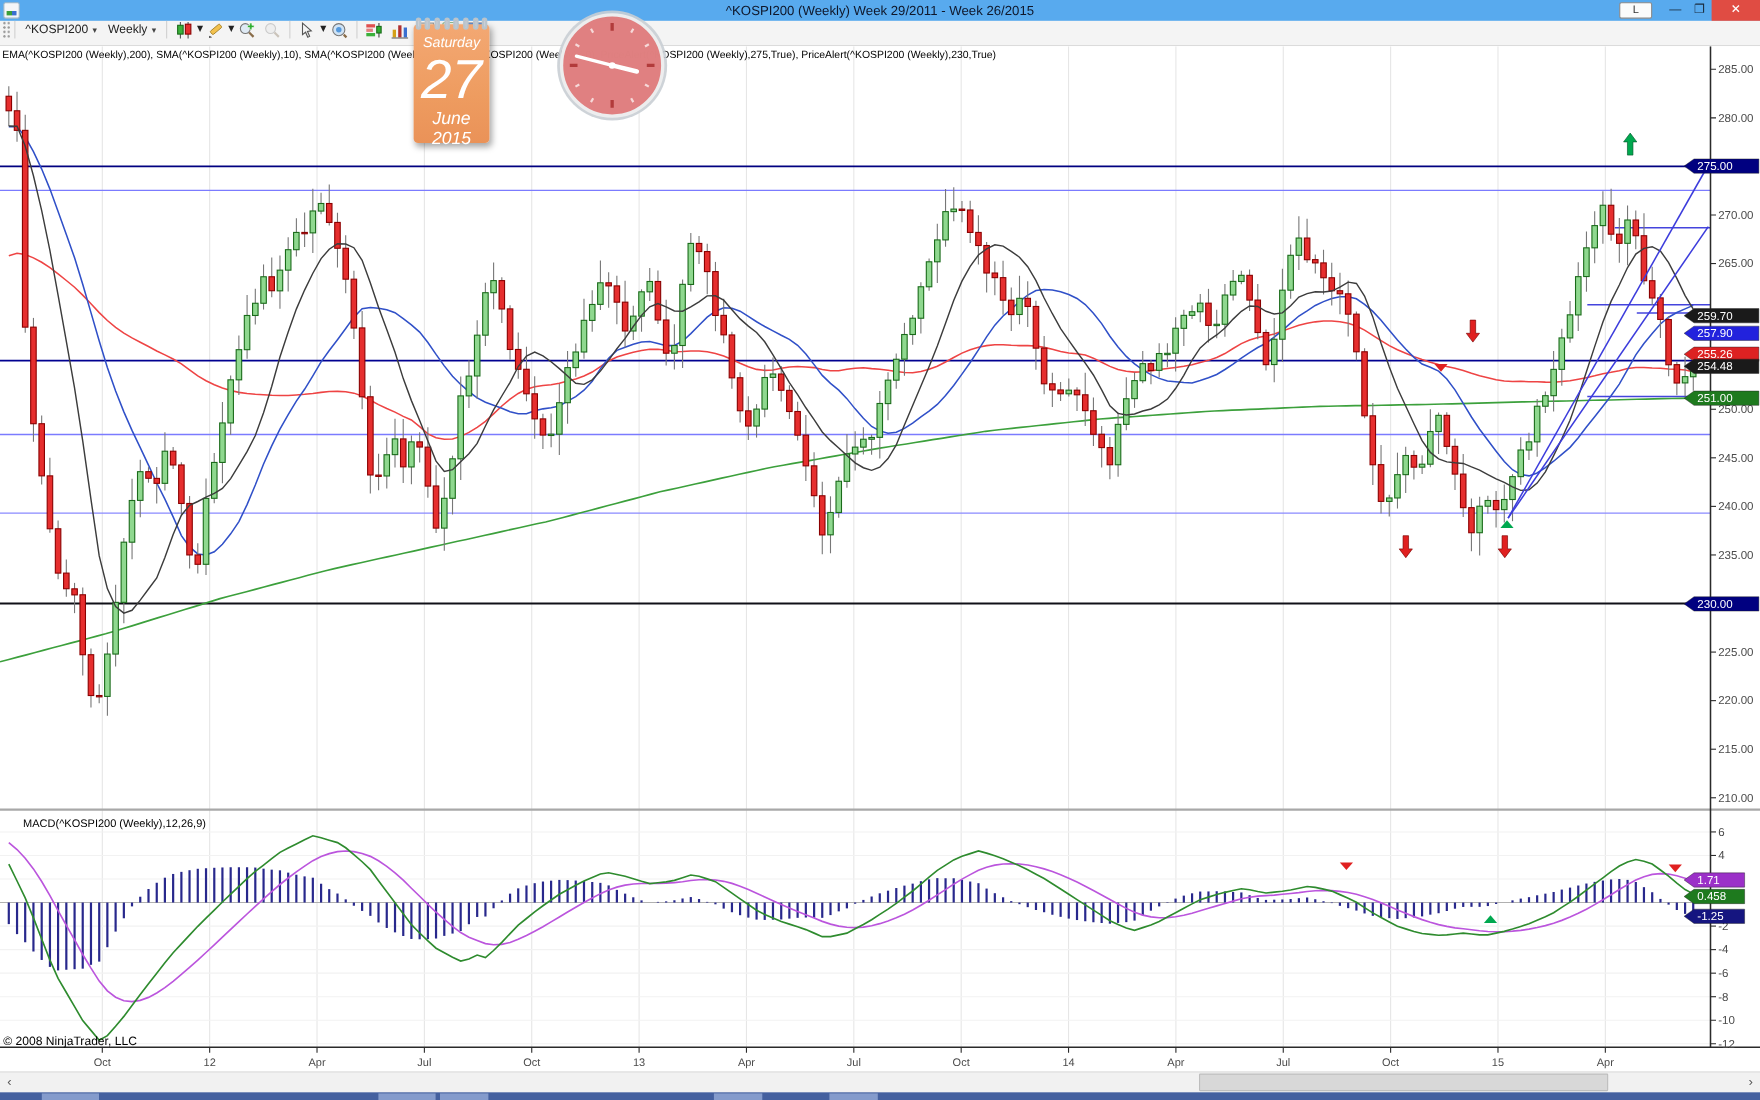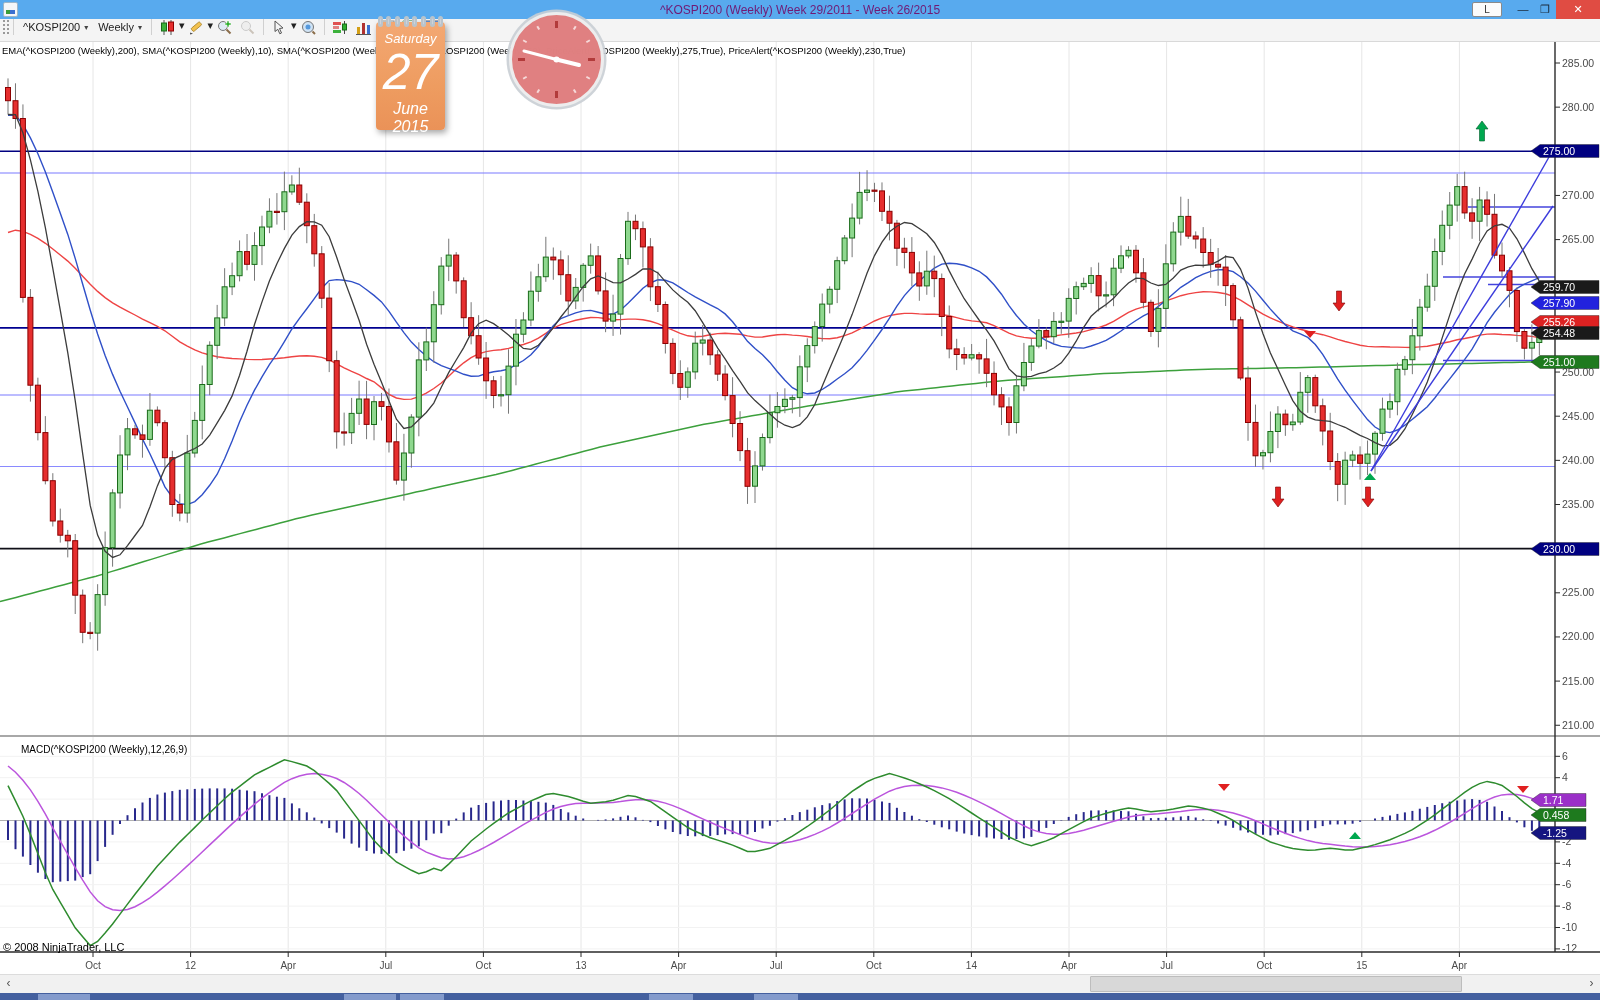--- a/index.html
+++ b/index.html
@@ -7,21 +7,21 @@
     font-family:"Liberation Sans", sans-serif; }
   #app { position:relative; width:1600px; height:1000px; background:#fff; }
 
   
   .titlebar { position:absolute; left:0; top:0; width:1600px; height:19px;
     background:#58aaee; display:flex; align-items:center; }
   .titlebar .appicon { position:absolute; left:3px; top:2px; width:15px; height:15px;
     background:#f4f6f8; border:1px solid #9db6c8; border-radius:2px; }
   .titlebar .appicon:before { content:""; position:absolute; left:2px; top:7px; width:9px; height:4px;
     background:linear-gradient(90deg,#3a9e3a 50%,#3a6fd0 50%); }
-  .titlebar .title { position:absolute; left:0; right:0; text-align:center; font-size:12px; color:#701a75; }
+  .titlebar .title { position:absolute; left:0; right:0; text-align:center; font-size:12px; color:#0f172a; }
   .tb-btns { position:absolute; right:0; top:0; height:19px; display:flex; align-items:center; }
   .linkbtn { width:30px; height:15px; background:#fbfbfb; border:1px solid #8a8a8a; border-radius:2px;
     font-size:10px; color:#333; text-align:center; line-height:13px; margin-right:10px; }
   .winbtn { width:22px; height:19px; color:#1a2a3a; font-size:11px; text-align:center; line-height:18px; }
   .closebtn { width:44px; height:19px; background:#e04c43; color:#fff; font-size:11px;
     text-align:center; line-height:18px; }
 
   
   .toolbar { position:absolute; left:0; top:19px; width:1600px; height:23px; background:#f4f4f4;
     border-bottom:1px solid #d9d9d9; display:flex; align-items:flex-start; font-size:11px; color:#222; }

